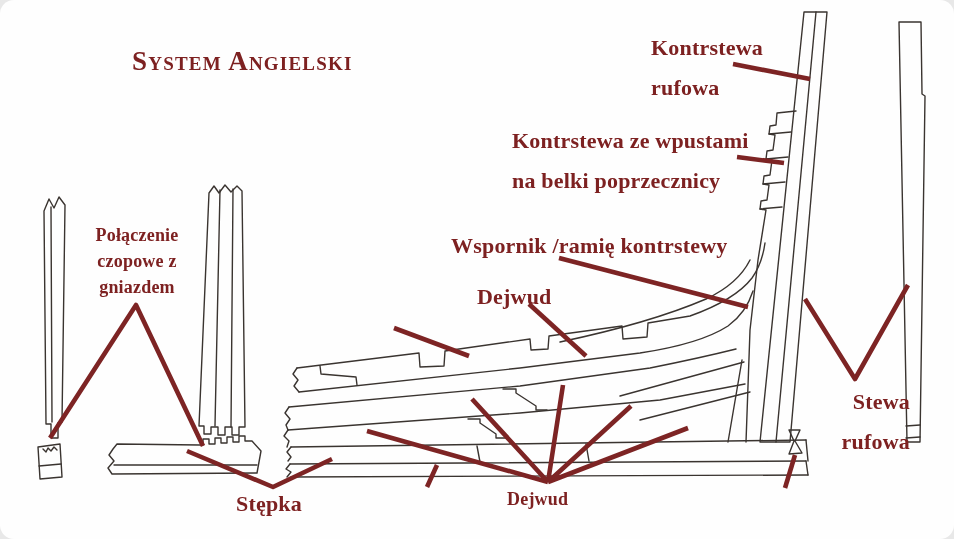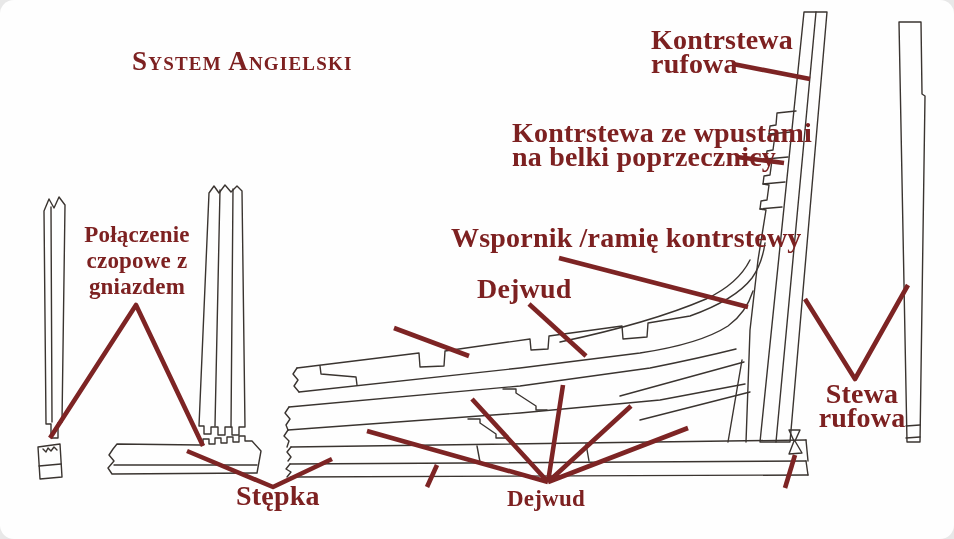--- a/index.html
+++ b/index.html
@@ -17,33 +17,33 @@
     font-family:Liberation Serif, serif;
     border-radius:14px;
   }
   #drawing{position:absolute;left:0;top:0;width:954px;height:539px;}
   .ink{stroke:var(--line);stroke-width:1.4;fill:none;stroke-linejoin:round;stroke-linecap:round;}
   .leader{stroke:var(--leader);stroke-width:4.6;fill:none;stroke-linejoin:round;stroke-linecap:butt;}
   .lbl{
     position:absolute;
     color:var(--label);
     font-weight:700;
-    font-size:28px;
-    line-height:24px;
+    font-size:22px;
+    line-height:40px;
     white-space:pre-line;
     letter-spacing:0.2px;
   }
   .lbl.title{
     font-size:27px;
     font-variant:small-caps;
     letter-spacing:1.2px;
     line-height:32px;
   }
   .lbl.center{text-align:center;}
-  .lbl.small{font-size:23px;line-height:26px;}
+  .lbl.small{font-size:18px;line-height:26px;}
 </style>
 </head>
 <body>
 
 <div id="app">
 
   <svg id="drawing" viewBox="0 0 954 539" xmlns="http://www.w3.org/2000/svg">
 
     <g class="ink">
       <path d="M44 211 L49 199 L54 208 L59 197 L65 205 L62 422 L58 423 L58 438 L51 438 L51 424 L46 424 Z"></path>
@@ -153,16 +153,16 @@
   <div class="lbl small center" style="left:72px;top:222px;width:130px;">Połączenie
 czopowe z
 gniazdem</div>
 
   <div class="lbl" style="left:236px;top:484px;">Stępka</div>
 
 
   <div class="lbl small" style="left:507px;top:486px;">Dejwud</div>
 
 
-  <div class="lbl center" style="left:814px;top:382px;width:96px;">Stewa
+  <div class="lbl center" style="left:814px;top:382px;width:96px;text-align:right;">Stewa
 rufowa</div>
 
 </div>
 
 </body></html>

